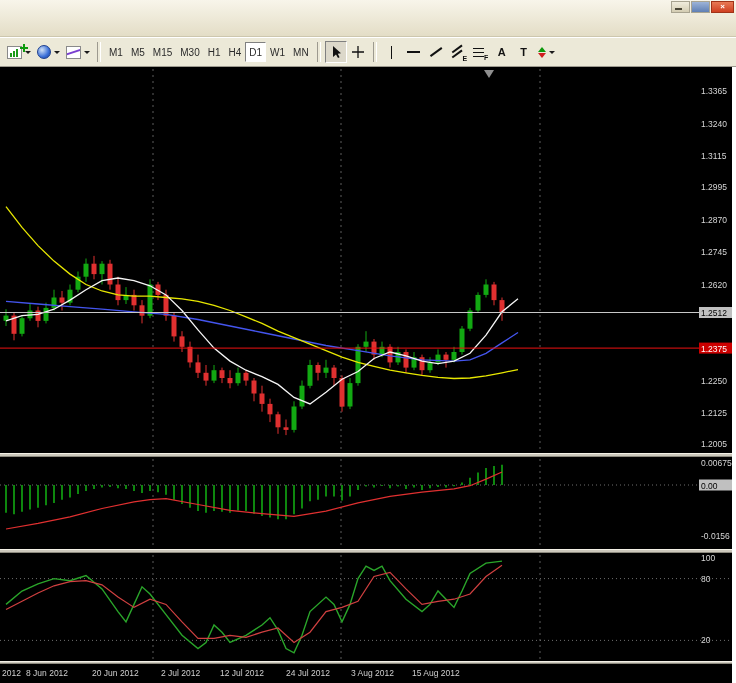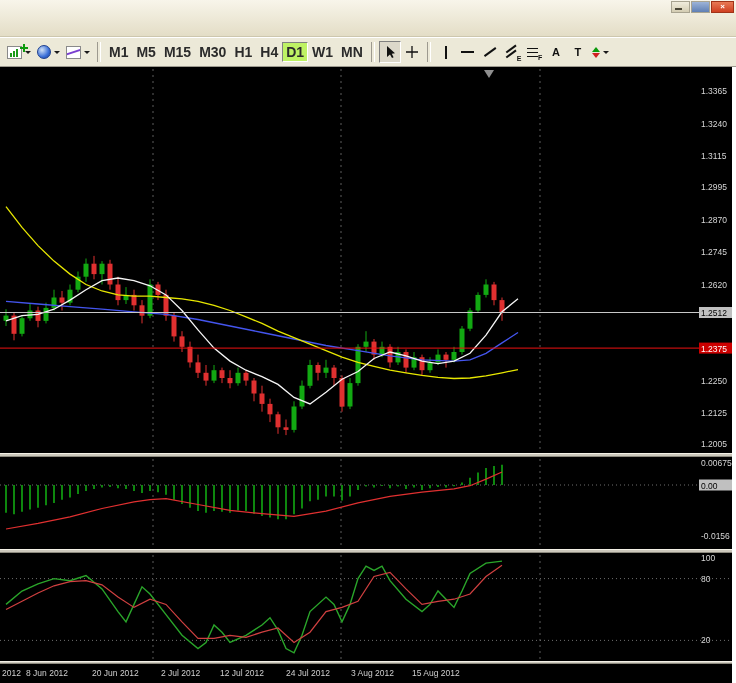--- a/index.html
+++ b/index.html
@@ -13,22 +13,22 @@
   .cap.blue{background:linear-gradient(#9db4d8,#5f7fb4)}
   .cap.close{width:21px;background:linear-gradient(#e87a55,#cf3f20);border-color:#a03318;color:#fff;font-size:8px;line-height:9px;text-align:center;font-weight:bold}
   .cap .mingl{position:absolute;left:3px;bottom:2px;width:7px;height:2px;background:#4a4636}
 
   
   .toolbar{height:28px;background:#ece9d8;border-top:1px solid #fff;border-bottom:1px solid #9d9a8f;display:flex;align-items:center;padding-left:4px}
   .tbtn{height:22px;min-width:22px;padding:0 2px;display:flex;align-items:center;justify-content:center;border:1px solid transparent;box-sizing:border-box}
   .tbtn.pressed{border:1px solid #808080;border-right-color:#fff;border-bottom-color:#fff;background:#dcd8ca}
   .caret{width:0;height:0;border-left:3px solid transparent;border-right:3px solid transparent;border-top:3px solid #1a1a1a;margin-left:3px}
   .vsep{width:2px;height:20px;border-left:1px solid #9d9a8f;border-right:1px solid #fff;margin:0 4px}
-  .tf{min-width:20px;height:20px;padding:0 3px;display:flex;align-items:center;justify-content:center;font-size:14px;font-weight:bold;color:#2b2b2b;border:1px solid transparent;box-sizing:border-box}
-  .tf.active{border:1px solid #808080;border-right-color:#fff;border-bottom-color:#fff;background:#bef264}
+  .tf{min-width:20px;height:20px;padding:0 3px;display:flex;align-items:center;justify-content:center;font-size:10px;font-weight:normal;color:#2b2b2b;border:1px solid transparent;box-sizing:border-box}
+  .tf.active{border:1px solid #808080;border-right-color:#fff;border-bottom-color:#fff;background:#ffffff}
   .tool-letter{font-size:11px;font-weight:bold;color:#111}
   
   .ic-new{width:13px;height:11px;background:#fff;border:1px solid #8a8a8a;position:relative}
   .ic-new i{position:absolute;bottom:1px;width:2px;background:#1a9a1a}
   .ic-new .b1{left:2px;height:4px}.ic-new .b2{left:5px;height:6px}.ic-new .b3{left:8px;height:8px}
   .ic-new .pv{position:absolute;right:-4px;top:-3px;width:2px;height:8px;background:#0c9a0c}
   .ic-new .ph{position:absolute;right:-7px;top:0;width:8px;height:2px;background:#0c9a0c}
   .ic-prof{width:12px;height:12px;border-radius:50%;background:radial-gradient(circle at 4px 4px,#cfe0f5,#3a6fd8 60%,#1d3f8f);border:1px solid #1d3f8f}
   .ic-tmpl{width:13px;height:11px;background:#fff;border:1px solid #8a8a8a;position:relative;overflow:hidden}
   .ic-tmpl i{position:absolute;left:-1px;top:4px;width:16px;height:2px;background:#7a3fd0;transform:rotate(-18deg)}

